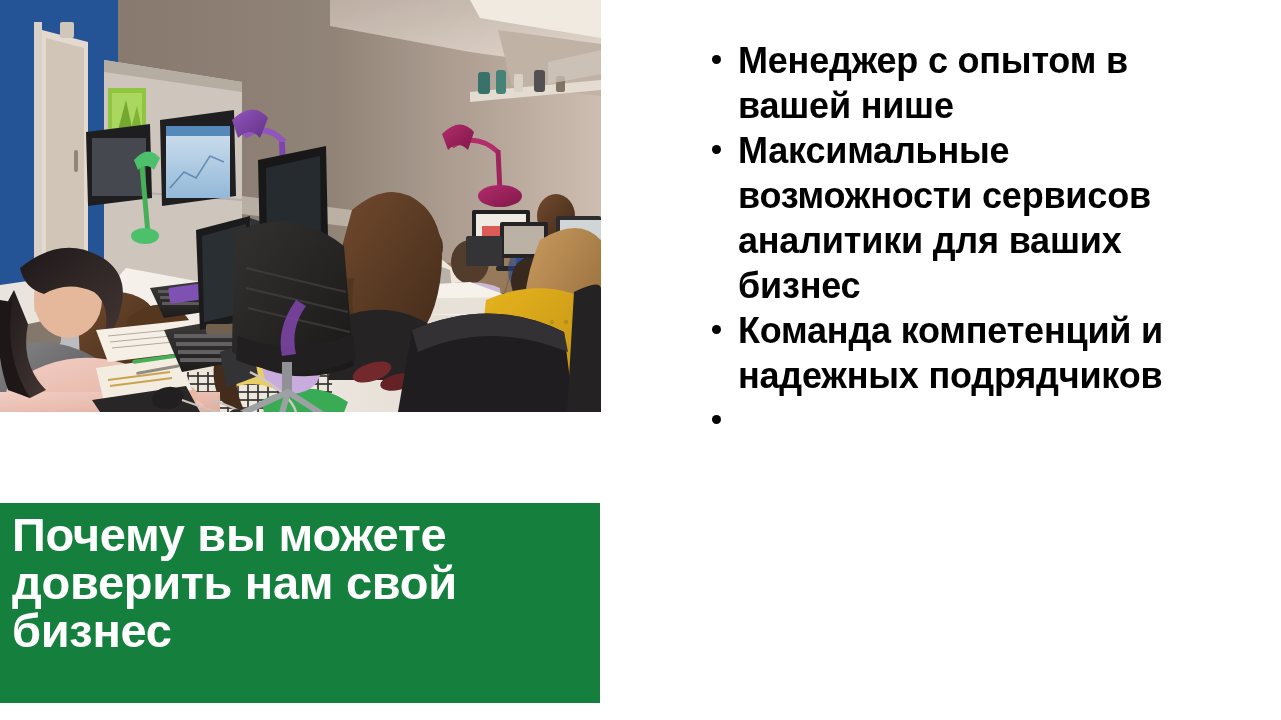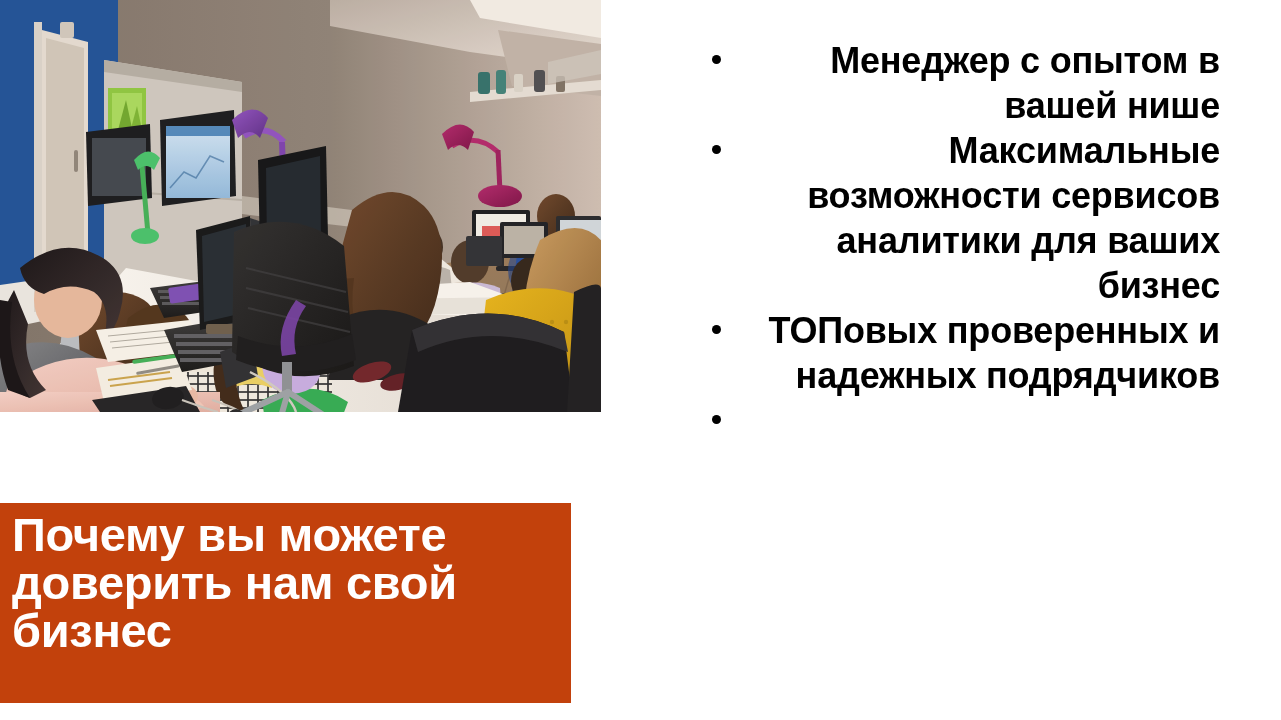--- a/index.html
+++ b/index.html
@@ -37,24 +37,23 @@
     inset: 0;
     overflow: hidden;
   }
   #photo svg { display: block; width: 601px; height: 412px; }
 
   
   #title-band {
     position: absolute;
     left: 0;
     top: 503px;
-    width: 556px;
+    width: 600px;
     height: 200px;
-    background: #c2410c;
-    padding-left: 15px;
+    background: #15803d;
   }
   #title-text {
     position: absolute;
     left: 12px;
     top: 8px;
     width: 580px;
     color: #ffffff;
     font-size: 47px;
     font-weight: bold;
     line-height: 48px;
@@ -64,21 +63,20 @@
 
   
   #bullets {
     position: absolute;
     left: 700px;
     top: 38px;
     width: 520px;
     margin: 0;
     padding: 0;
     list-style: none;
-    text-align: right;
   }
   #bullets li {
     position: relative;
     padding-left: 38px;
     color: #000000;
     font-size: 36px;
     font-weight: bold;
     line-height: 45px;
     letter-spacing: -0.2px;
   }
@@ -515,20 +513,20 @@
     <li>
       <span class="dot"></span>
       <span>Менеджер с опытом в вашей нише</span>
     </li>
     <li>
       <span class="dot"></span>
       <span>Максимальные возможности сервисов аналитики для ваших бизнес</span>
     </li>
     <li>
       <span class="dot"></span>
-      <span>ТОПовых проверенных и надежных подрядчиков</span>
+      <span>Команда компетенций и надежных подрядчиков</span>
     </li>
     <li>
       <span class="dot"></span>
     </li>
   </ul>
 
 </div>
 
 </body></html>

